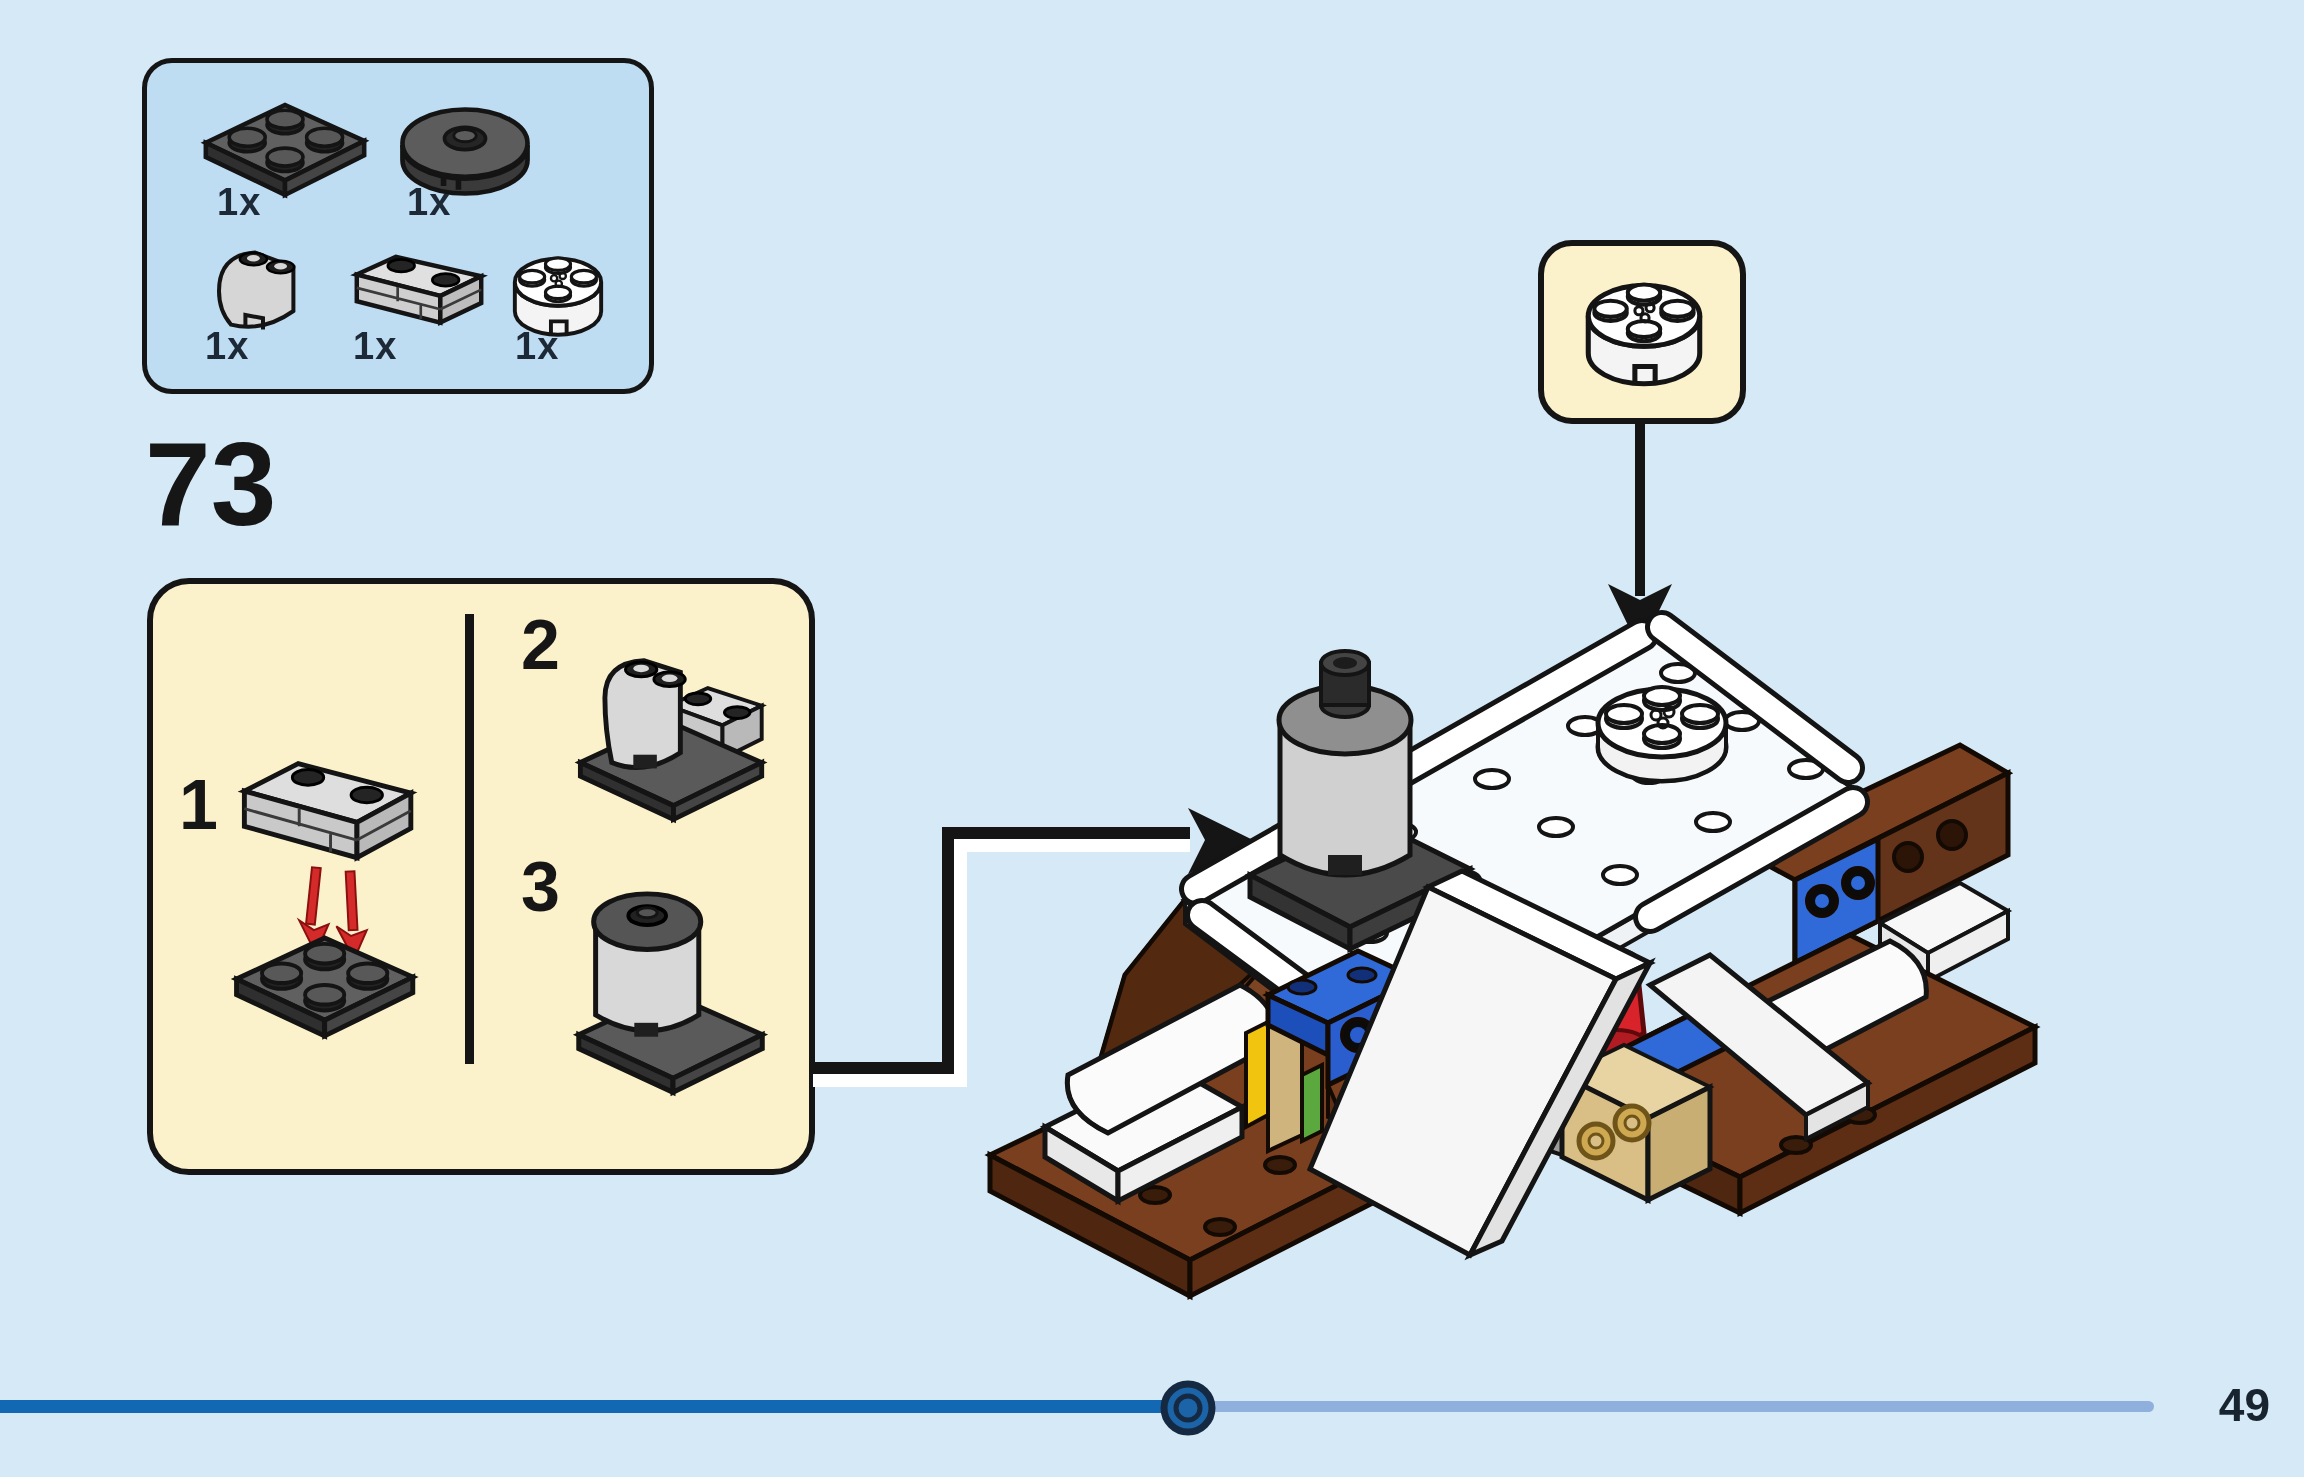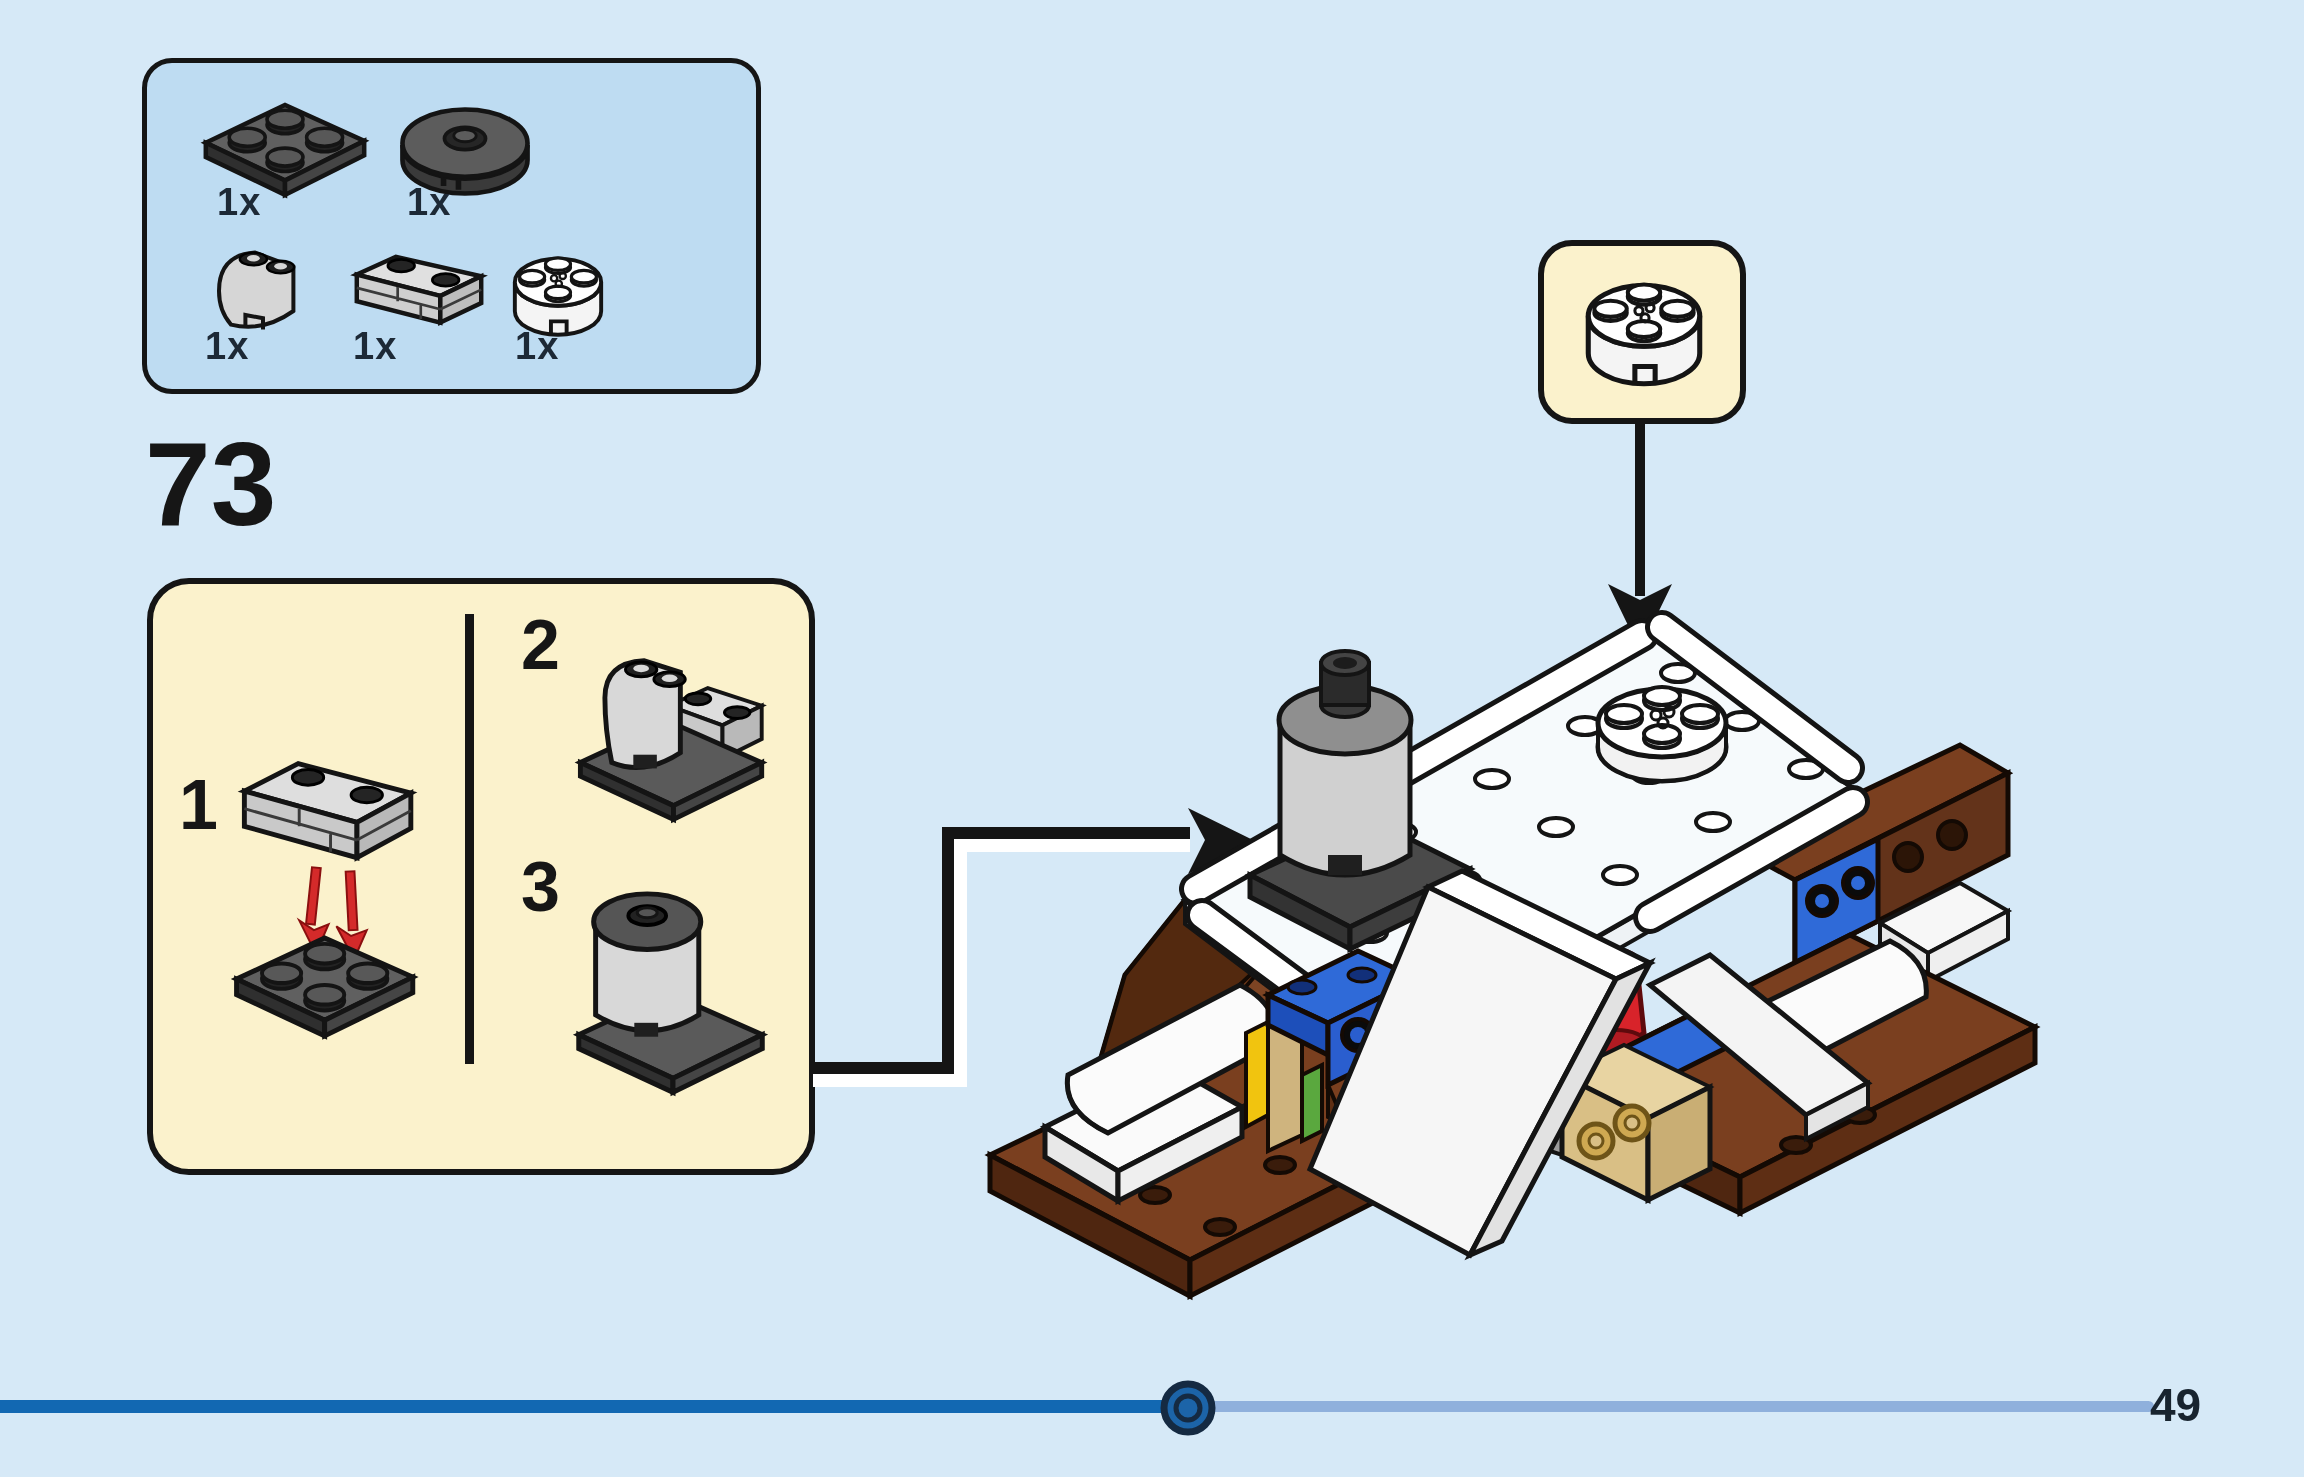--- a/index.html
+++ b/index.html
@@ -2,29 +2,29 @@
 <html><head>
 <meta charset="utf-8">
 <style>
   html,body{margin:0;padding:0;}
   .page{
     position:relative; width:2304px; height:1477px; overflow:hidden;
     background:#d6e9f7;
     font-family:"Liberation Sans", sans-serif;
   }
   .panel{ position:absolute; border:6px solid #151515; box-sizing:border-box; }
-  .parts-panel{ left:142px; top:58px; width:619px; height:336px; border-radius:30px; background:#bedcf2; border-width:5px;}
+  .parts-panel{ left:142px; top:58px; width:512px; height:336px; border-radius:30px; background:#bedcf2; border-width:5px;}
   .substeps-panel{ left:147px; top:578px; width:668px; height:597px; border-radius:42px; background:#fbf2cc;}
   .inset-panel{ left:1538px; top:240px; width:208px; height:184px; border-radius:34px; background:#fbf2cc;}
   .qty{ position:absolute; font-size:38px; font-weight:bold; color:#1d2936; letter-spacing:1px;}
   .step-number{ position:absolute; left:145px; top:425px; font-size:118px; font-weight:bold; color:#161616; line-height:1;}
   .substep-num{ position:absolute; font-size:70px; font-weight:bold; color:#161616; line-height:1;}
   .divider{ position:absolute; left:312px; top:30px; width:9px; height:450px; background:#151515;}
   .abs{ position:absolute; }
-  .page-number{ position:absolute; left:2150px; top:1378px; width:120px; text-align:left; font-size:46px; font-weight:bold; color:#18242f;}
+  .page-number{ position:absolute; left:2150px; top:1378px; width:120px; text-align:right; font-size:46px; font-weight:bold; color:#18242f;}
   .progress-track{ position:absolute; left:0px; top:1401px; width:2154px; height:11px; background:#8fb0dc; border-radius:0 6px 6px 0;}
   .progress-fill{ position:absolute; left:0px; top:1400px; width:1186px; height:13px; background:#1268b2;}
 </style>
 </head>
 <body>
 
 <div class="page">
 
   <div class="panel parts-panel">
 

